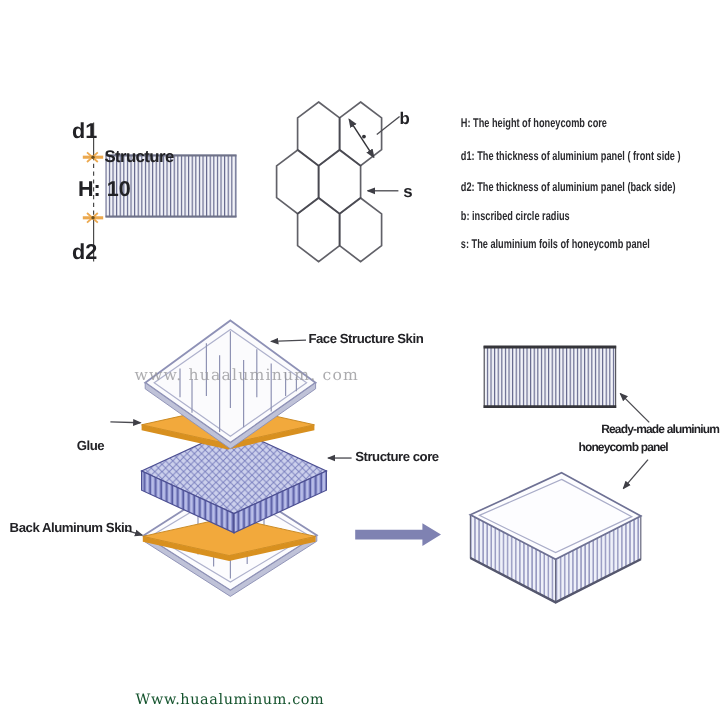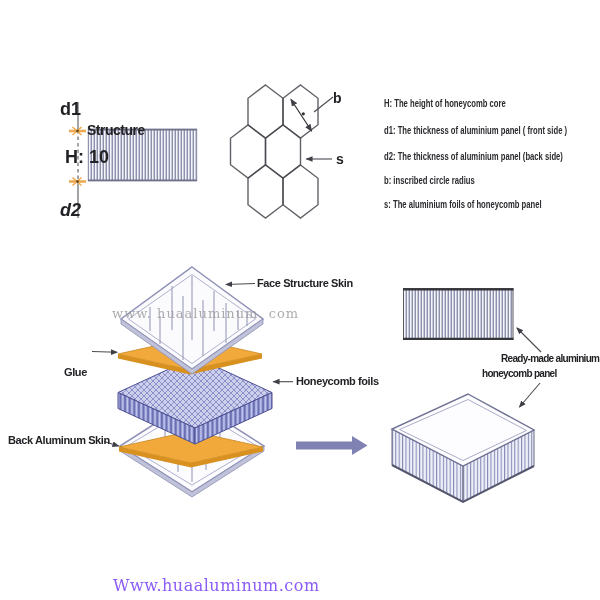--- a/index.html
+++ b/index.html
@@ -9,21 +9,21 @@
   .lbl{position:absolute;white-space:nowrap;font-weight:700;color:#222226;}
   .lbl-dim{font-size:18px;}
   .lbl-title{font-size:14px;letter-spacing:-0.5px;}
   .lbl-hex{font-size:14px;}
   .lbl-part{font-size:11px;letter-spacing:-0.4px;}
   .lbl-cap{font-size:10px;letter-spacing:-0.7px;text-align:right;}
   .legend-line{position:absolute;left:384px;white-space:nowrap;font-weight:700;font-size:10.5px;
                color:#2b2b2f;transform:scaleX(0.73);transform-origin:0 0;}
   .watermark{position:absolute;font-family:"DejaVu Serif",serif;white-space:nowrap;}
   .wm-mid{left:112px;top:306px;font-size:13px;color:#98989c;letter-spacing:1px;opacity:.8;}
-  .wm-bot{left:113px;top:576px;font-size:16px;color:#8b5cf6;letter-spacing:.5px;}
+  .wm-bot{left:113px;top:576px;font-size:12px;color:#14532d;letter-spacing:.5px;}
 </style>
 </head>
 <body>
 
 <div class="stage">
 
   <svg width="600" height="600" viewBox="0 0 600 600">
     <defs>
       <marker id="ah" viewBox="0 0 10 10" refX="8.5" refY="5" markerWidth="6.5" markerHeight="6.5" orient="auto-start-reverse">
         <path d="M0,1 L10,5 L0,9 Z" fill="#3f3f46"></path>
@@ -136,34 +136,34 @@
       <polygon points="463,466 534,430 534,466 463,502" fill="url(#sidehatch)" stroke="#66687e" stroke-width="1"></polygon>
       <path d="M392,465 L463,502 L534,466" fill="none" stroke="#55576e" stroke-width="2"></path>
       <polygon points="468,394 534,430 463,466 392,429" fill="#fdfdff" stroke="#6e7194" stroke-width="1.4"></polygon>
       <polygon points="468,399.5 526.5,430.5 463,460.5 399.5,429.5" fill="none" stroke="#a9acc8" stroke-width="1"></polygon>
     </g>
   </svg>
 
   <div class="lbl lbl-dim" style="left:60px;top:99px;">d1</div>
   <div class="lbl lbl-title" style="left:87px;top:96px;margin-top:26px;">Structure</div>
   <div class="lbl lbl-dim" style="left:49px;top:147px;padding-left:16px;">H: 10</div>
-  <div class="lbl lbl-dim" style="left:60px;top:200px;font-style:italic;">d2</div>
+  <div class="lbl lbl-dim" style="left:60px;top:200px;">d2</div>
 
   <div class="lbl lbl-hex" style="left:333px;top:90px;">b</div>
   <div class="lbl lbl-hex" style="left:336px;top:151px;">s</div>
 
   <div class="legend-line" style="top:97px;">H: The height of honeycomb core</div>
   <div class="legend-line" style="top:124px;">d1: The thickness of aluminium panel ( front side )</div>
   <div class="legend-line" style="top:150px;">d2: The thickness of aluminium panel  (back side)</div>
   <div class="legend-line" style="top:174px;">b: inscribed circle radius</div>
   <div class="legend-line" style="top:198px;">s: The aluminium foils of  honeycomb panel</div>
 
   <div class="lbl lbl-part" style="left:257px;top:277px;">Face Structure Skin</div>
   <div class="lbl lbl-part" style="left:64px;top:344px;margin-top:22px;">Glue</div>
-  <div class="lbl lbl-part" style="left:296px;top:375px;">Honeycomb foils</div>
+  <div class="lbl lbl-part" style="left:296px;top:375px;">Structure core</div>
   <div class="lbl lbl-part" style="left:8px;top:434px;">Back Aluminum Skin</div>
 
   <div class="lbl lbl-cap" style="left:501px;top:353px;">Ready-made aluminium</div>
   <div class="lbl lbl-cap" style="left:482px;top:368px;">honeycomb panel</div>
 
   <div class="watermark wm-mid">www. huaaluminum. com</div>
   <div class="watermark wm-bot">Www.huaaluminum.com</div>
 </div>
 
 </body></html>

